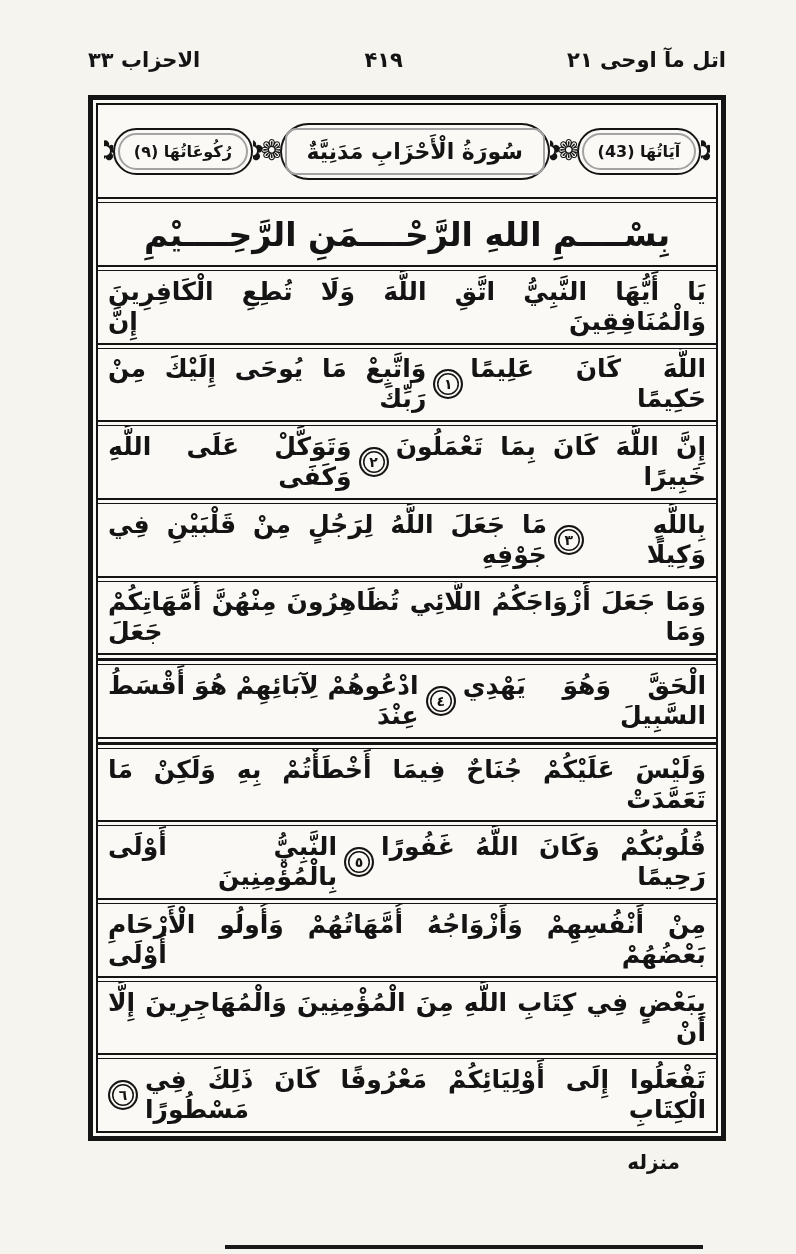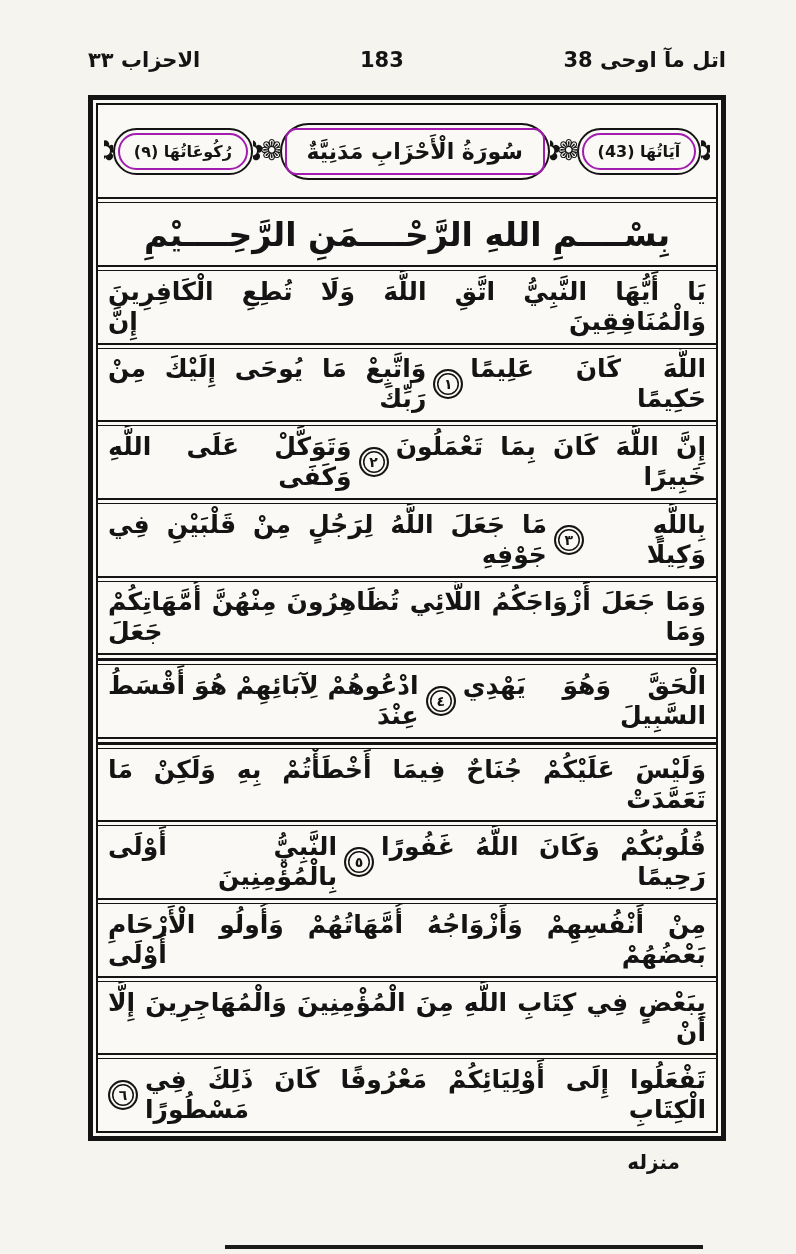--- a/index.html
+++ b/index.html
@@ -48,21 +48,21 @@
     flex: 0 1 auto; min-width: 0; overflow: hidden;
     font-size: 28px; line-height: 1; letter-spacing: -4px;
     white-space: nowrap; color: #141414;
   }
   .cartouche {
     flex: 0 0 auto;
     border: 2.5px solid #141414; border-radius: 30px;
     padding: 3px; background: #faf9f5;
   }
   .cartouche-inner {
-    border: 2px solid #a21caf; border-radius: 25px;
+    border: 2px solid #a3a3a3; border-radius: 25px;
     font-weight: bold; text-align: center; white-space: nowrap;
     direction: rtl;
   }
   .cartouche.center .cartouche-inner { font-size: 22px; padding: 9px 20px; border-radius: 11px; }
   .cartouche.side   .cartouche-inner { font-size: 16px; padding: 7px 14px; }
 
   
   .rule-double {
     flex: 0 0 auto; height: 3px;
     border-top: 2.5px solid #141414;
@@ -104,22 +104,22 @@
 
   .page-edge-line {
     position: absolute; left: 225px; top: 1245px;
     width: 478px; height: 4px; background: #1a1a1a;
   }
 </style>
 </head>
 <body>
 
 <div class="top-header">
-  <span>اتل مآ اوحی 38</span>
-  <span>183</span>
+  <span>اتل مآ اوحی ۲۱</span>
+  <span>۴۱۹</span>
   <span>الاحزاب ۳۳</span>
 </div>
 
 <div class="frame">
   <div class="frame-inner">
 
     <div class="title-band">
       <span class="ornament">✿</span>
       <div class="cartouche side">
         <div class="cartouche-inner">آيَاتُهَا (43)</div>

